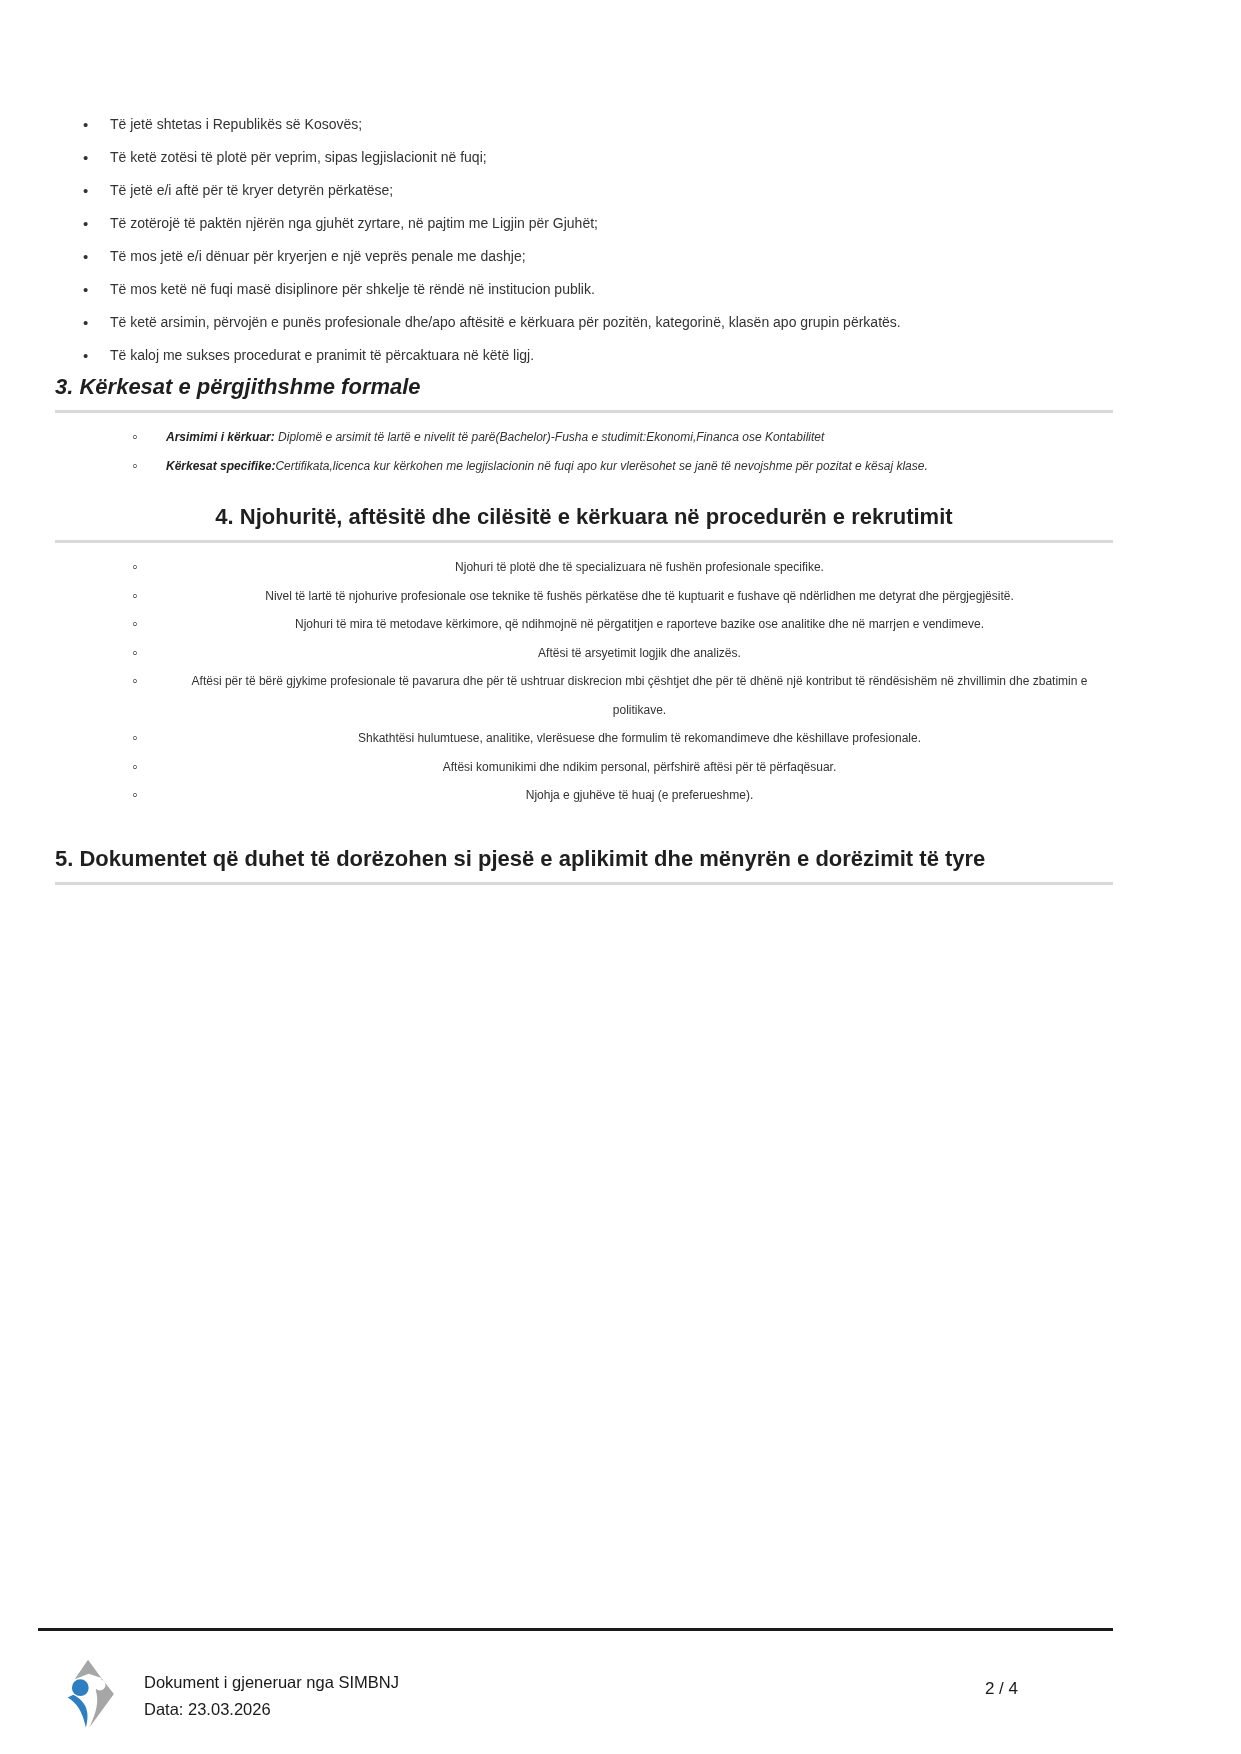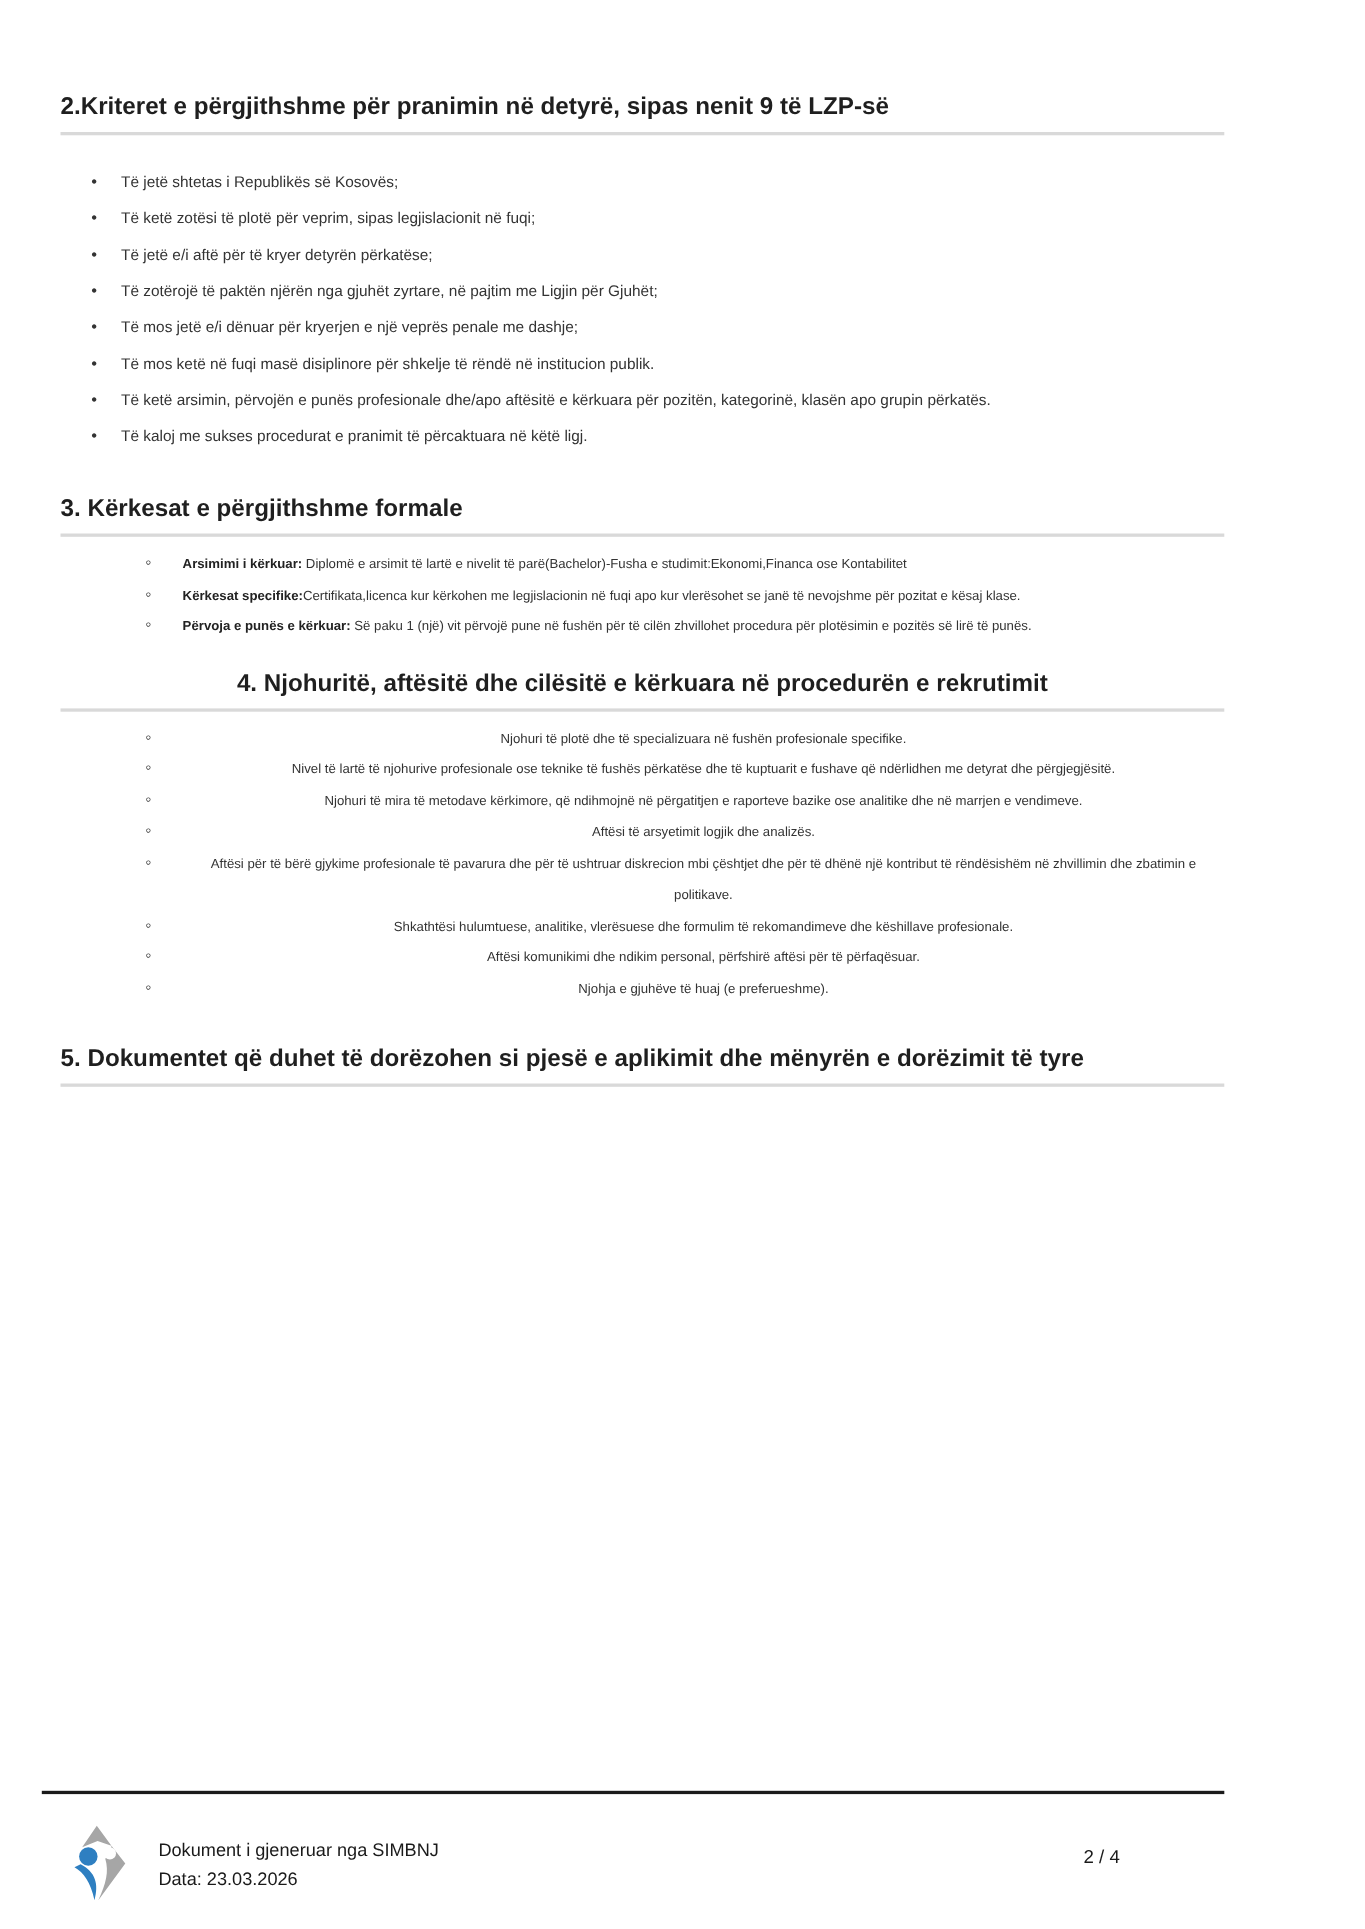--- a/index.html
+++ b/index.html
@@ -27,21 +27,21 @@
   h2{
     font-size:22px;
     line-height:29px;
     font-weight:700;
     color:var(--heading);
     margin:0;
     padding-bottom:9px;
     border-bottom:3px solid var(--rule-light);
   }
   .sec{margin:0;}
-  .sec-3{margin-top:34px;}
+  .sec-3{font-style:italic;}
   .sec-4{margin-top:22px;text-align:center;}
   .sec-5{margin-top:34px;}
   ul{margin:0;padding:0;list-style:none;}
   .disc-list{margin-top:26px;}
   .disc-list li{
     position:relative;
     padding-left:55px;
     font-size:14px;
     line-height:33px;
   }
@@ -95,39 +95,37 @@
     color:#1a1a1a;
     flex:0 0 auto;
   }
 </style>
 </head>
 <body>
 
 <div class="content">
 
   <section class="sec sec-2">
-    <h2>2.Kriteret e përgjithshme për pranimin në detyrë, sipas nenit 9 të LZP-së</h2>
     <ul class="disc-list">
         <li>Të jetë shtetas i Republikës së Kosovës;</li>
         <li>Të ketë zotësi të plotë për veprim, sipas legjislacionit në fuqi;</li>
         <li>Të jetë e/i aftë për të kryer detyrën përkatëse;</li>
         <li>Të zotërojë të paktën njërën nga gjuhët zyrtare, në pajtim me Ligjin për Gjuhët;</li>
         <li>Të mos jetë e/i dënuar për kryerjen e një veprës penale me dashje;</li>
         <li>Të mos ketë në fuqi masë disiplinore për shkelje të rëndë në institucion publik.</li>
         <li>Të ketë arsimin, përvojën e punës profesionale dhe/apo aftësitë e kërkuara për pozitën, kategorinë, klasën apo grupin përkatës.</li>
         <li>Të kaloj me sukses procedurat e pranimit të përcaktuara në këtë ligj.</li>
       </ul>
   </section>
 
   <section class="sec sec-3">
     <h2>3. Kërkesat e përgjithshme formale</h2>
     <ul class="circle-list">
         <li><b>Arsimimi i kërkuar:</b> Diplomë e arsimit të lartë e nivelit të parë(Bachelor)-Fusha e studimit:Ekonomi,Financa ose Kontabilitet</li>
         <li><b>Kërkesat specifike:</b>Certifikata,licenca kur kërkohen me legjislacionin në fuqi apo kur vlerësohet se janë të nevojshme për pozitat e kësaj klase.</li>
-        <li><b>Përvoja e punës e kërkuar:</b> Së paku 1 (një) vit përvojë pune në fushën për të cilën zhvillohet procedura për plotësimin e pozitës së lirë të punës.</li>
       </ul>
   </section>
 
   <section class="sec sec-4">
     <h2>4. Njohuritë, aftësitë dhe cilësitë e kërkuara në procedurën e rekrutimit</h2>
     <ul class="circle-list">
         <li>Njohuri të plotë dhe të specializuara në fushën profesionale specifike.</li>
         <li>Nivel të lartë të njohurive profesionale ose teknike të fushës përkatëse dhe të kuptuarit e fushave që ndërlidhen me detyrat dhe përgjegjësitë.</li>
         <li>Njohuri të mira të metodave kërkimore, që ndihmojnë në përgatitjen e raporteve bazike ose analitike dhe në marrjen e vendimeve.</li>
         <li>Aftësi të arsyetimit logjik dhe analizës.</li>

